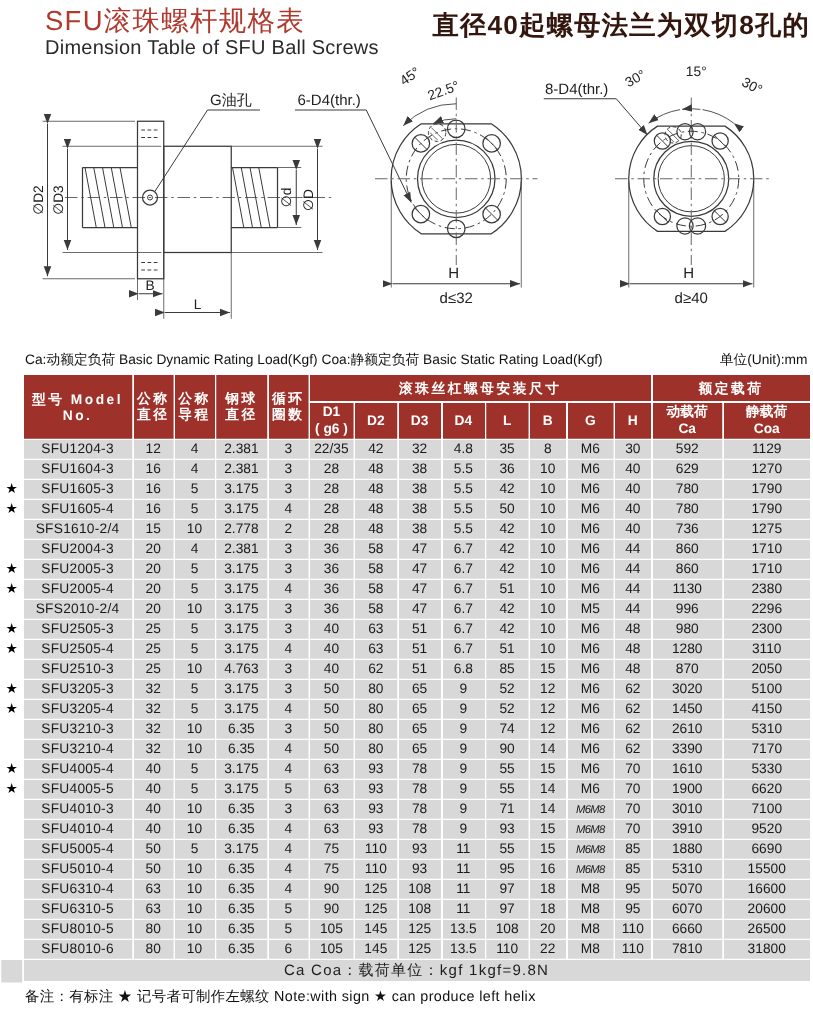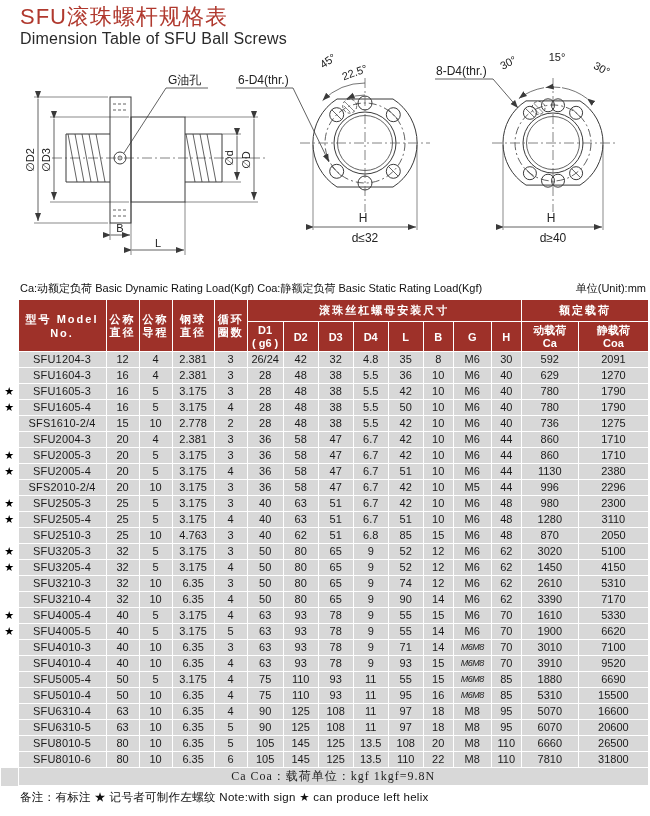--- a/index.html
+++ b/index.html
@@ -3,21 +3,21 @@
 <meta charset="utf-8">
 <style>
   * { box-sizing: border-box; }
   html,body { margin:0; padding:0; }
   body {
     width:650px; height:816px; background:#ffffff; overflow:hidden;
     font-family:"Liberation Sans", sans-serif; color:#1d1d1d;
     position:relative;
   }
   
-  .titleblock { position:relative; height:50px; padding:5px 2px 0 20px; }
+  .titleblock { position:relative; height:50px; padding:5px 2px 0 20px;margin-left:16px; }
   .title-cn { font-size:22px; font-weight:500; color:#b0392e; letter-spacing:1px; line-height:1.05; }
   .title-en { font-size:16px; color:#2a2a2a; margin-top:2px; letter-spacing:.2px; }
   .title-right { position:absolute; top:6px; right:2px; font-size:21px; font-weight:bold; color:#33160d; letter-spacing:1px; }
   
   .drawwrap { height:228px; position:relative; }
   svg text { font-family:"Liberation Sans", sans-serif; fill:#222; }
   
   .legend { padding:2px 4px 0 20px; font-size:11px; line-height:14px; color:#111; }
   .legend .row2 { display:flex; justify-content:space-between; margin-top:1px;gap:36px; }
   .unit { font-size:11px; color:#111; }
@@ -25,30 +25,31 @@
   table { border-collapse:collapse; table-layout:fixed; width:648px; margin:4px 0 0 1px; }
   th, td { border:1px solid #ffffff; padding:0; text-align:center; overflow:hidden; }
   thead th { background:#9e3129; color:#fff; font-weight:bold; font-size:11px; }
   .grp { height:22px; font-size:12px; letter-spacing:2px;padding-left:20px; }
   .sub th { height:30px; }
   .th2 { white-space:pre-line; line-height:1.15; }
   tbody td { background:#d8d8d8; height:15px; font-size:11px; color:#1a1a1a; line-height:15px; }
   td.star, th.gutter { background:#ffffff; border:none; font-size:11px; color:#000; padding:0; }
   td.model { letter-spacing:.2px; }
   td.tight { font-size:9px; letter-spacing:-0.5px;font-style:italic; }
-  tr.footrow td { background:#d8d8d8; height:16px; font-size:12px; letter-spacing:1px;font-family:Liberation Serif, serif; }
+  tr.footrow td { background:#d8d8d8; height:16px; font-size:12px; letter-spacing:1px; }
   
   .footnote { margin:4px 0 0 20px; font-size:11.5px; color:#111; letter-spacing:.3px; }
 </style>
 </head>
 <body>
 
 <div class="titleblock">
   <div class="title-cn">SFU滚珠螺杆规格表</div>
   <div class="title-en">Dimension Table of SFU Ball Screws</div>
+  <div class="title-right">直径40起螺母法兰为双切8孔的</div>
 </div>
 
 <div class="drawwrap">
 <svg width="650" height="228" viewBox="0 0 650 228">
   <defs>
     <marker id="arr" markerWidth="9" markerHeight="8" refX="8" refY="4" orient="auto" markerUnits="userSpaceOnUse">
       <path d="M0,1 L8,4 L0,7 z" fill="#3a3a3a"></path>
     </marker>
   </defs>
   <g stroke="#3a3a3a" stroke-width="1" fill="none">
@@ -220,30 +221,30 @@
     </tr>
   </thead>
   <tbody>
       <tr>
     <td class="star"></td>
     <td class="model">SFU1204-3</td>
     <td>12</td>
     <td>4</td>
     <td>2.381</td>
     <td>3</td>
-    <td>26/24</td>
+    <td>22/35</td>
     <td>42</td>
     <td>32</td>
     <td>4.8</td>
     <td>35</td>
     <td>8</td>
     <td>M6</td>
     <td>30</td>
     <td>592</td>
-    <td>2091</td>
+    <td>1129</td>
   </tr>
       <tr>
     <td class="star"></td>
     <td class="model">SFU1604-3</td>
     <td>16</td>
     <td>4</td>
     <td>2.381</td>
     <td>3</td>
     <td>28</td>
     <td>48</td>

